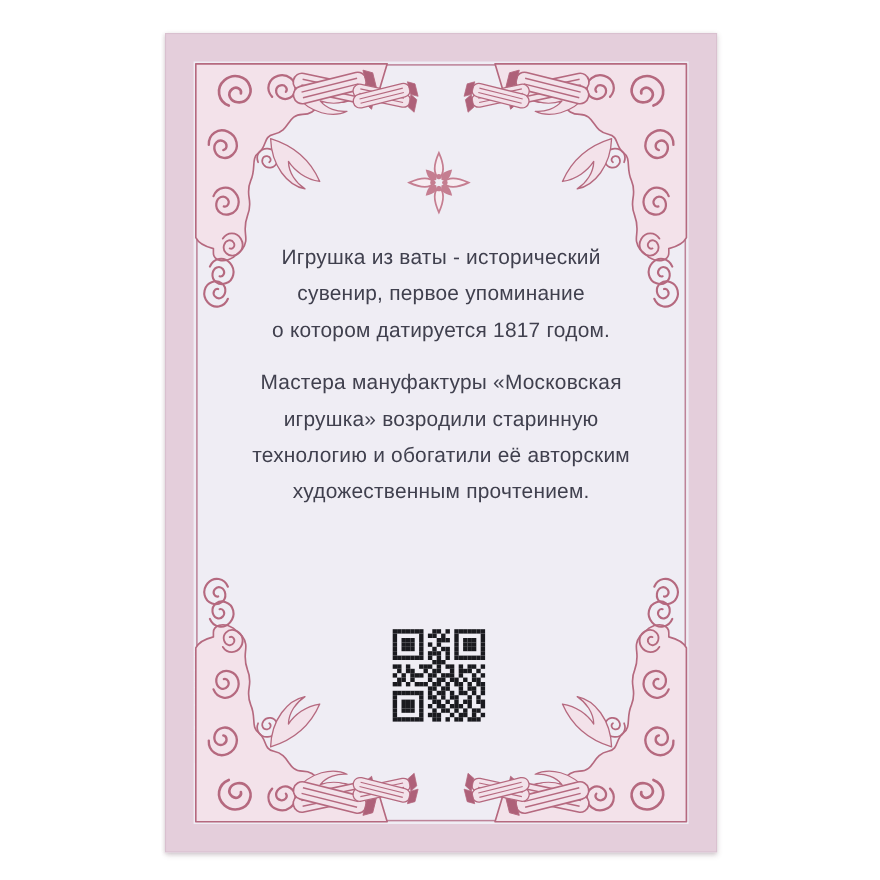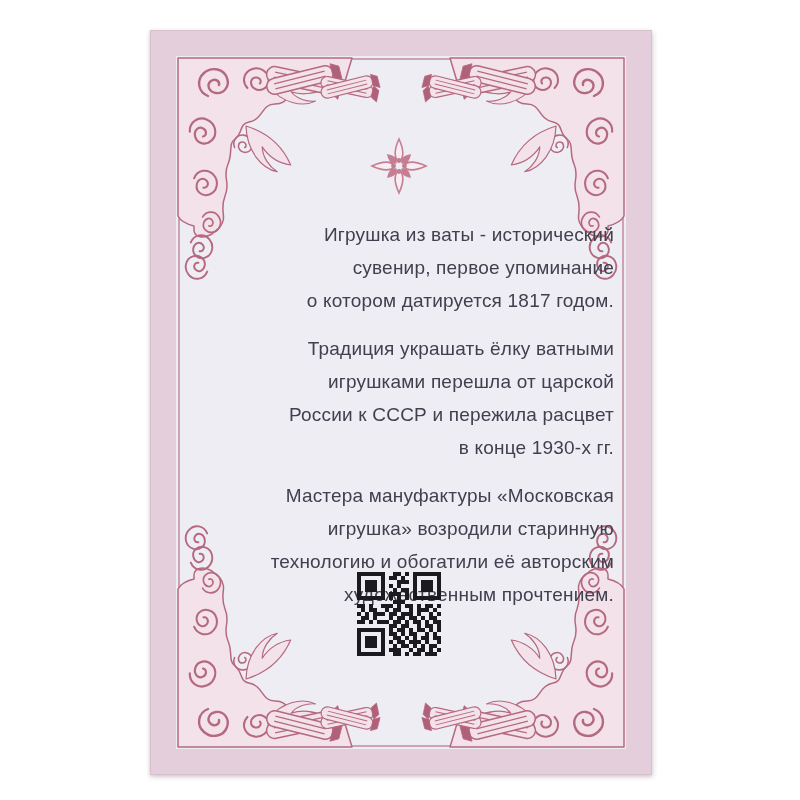--- a/index.html
+++ b/index.html
@@ -20,21 +20,21 @@
     font-family:"Liberation Sans", sans-serif;
   }
   .card{
     position:absolute;left:150px;top:30px;width:502px;height:745px;
     background:var(--c-card);
     box-shadow:1px 2px 5px rgba(90,60,75,.22), -1px 1px 3px rgba(90,60,75,.12);
   }
   .frame-svg{position:absolute;left:0;top:0;width:502px;height:745px;display:block;}
   .content{
     position:absolute;left:38px;right:38px;top:188px;
-    text-align:right;color:var(--c-text);
+    text-align:center;color:var(--c-text);
     font-size:19px;line-height:33px;letter-spacing:.2px;
   }
   .content p{margin:0 0 15px 0;white-space:pre-line;}
   .flower{position:absolute;left:219px;top:105px;width:60px;height:62px;}
   .qr{
     position:absolute;left:207px;top:542px;width:84px;height:84px;
     display:grid;grid-template-columns:repeat(21,4px);grid-auto-rows:4px;
   }
   .qr .m{width:4px;height:4px;background:transparent;}
   .qr .m.on{background:var(--c-qr);}
@@ -116,24 +116,20 @@
       <circle cx="5.5" cy="0" r="2.4"></circle>
       <circle cx="0" cy="5.5" r="2.4"></circle>
       <circle cx="-5.5" cy="0" r="2.4"></circle>
     </g>
   </svg>
 
   <div class="content">
     <p>Игрушка из ваты - исторический
 сувенир, первое упоминание
 о котором датируется 1817 годом.</p>
-    <p>Традиция украшать ёлку ватными
-игрушками перешла от царской
-России к СССР и пережила расцвет
-в конце 1930-х гг.</p>
     <p>Мастера мануфактуры «Московская
 игрушка» возродили старинную
 технологию и обогатили её авторским
 художественным прочтением.</p>
   </div>
 
   <div class="qr">
       <div class="m on"></div>
       <div class="m on"></div>
       <div class="m on"></div>

